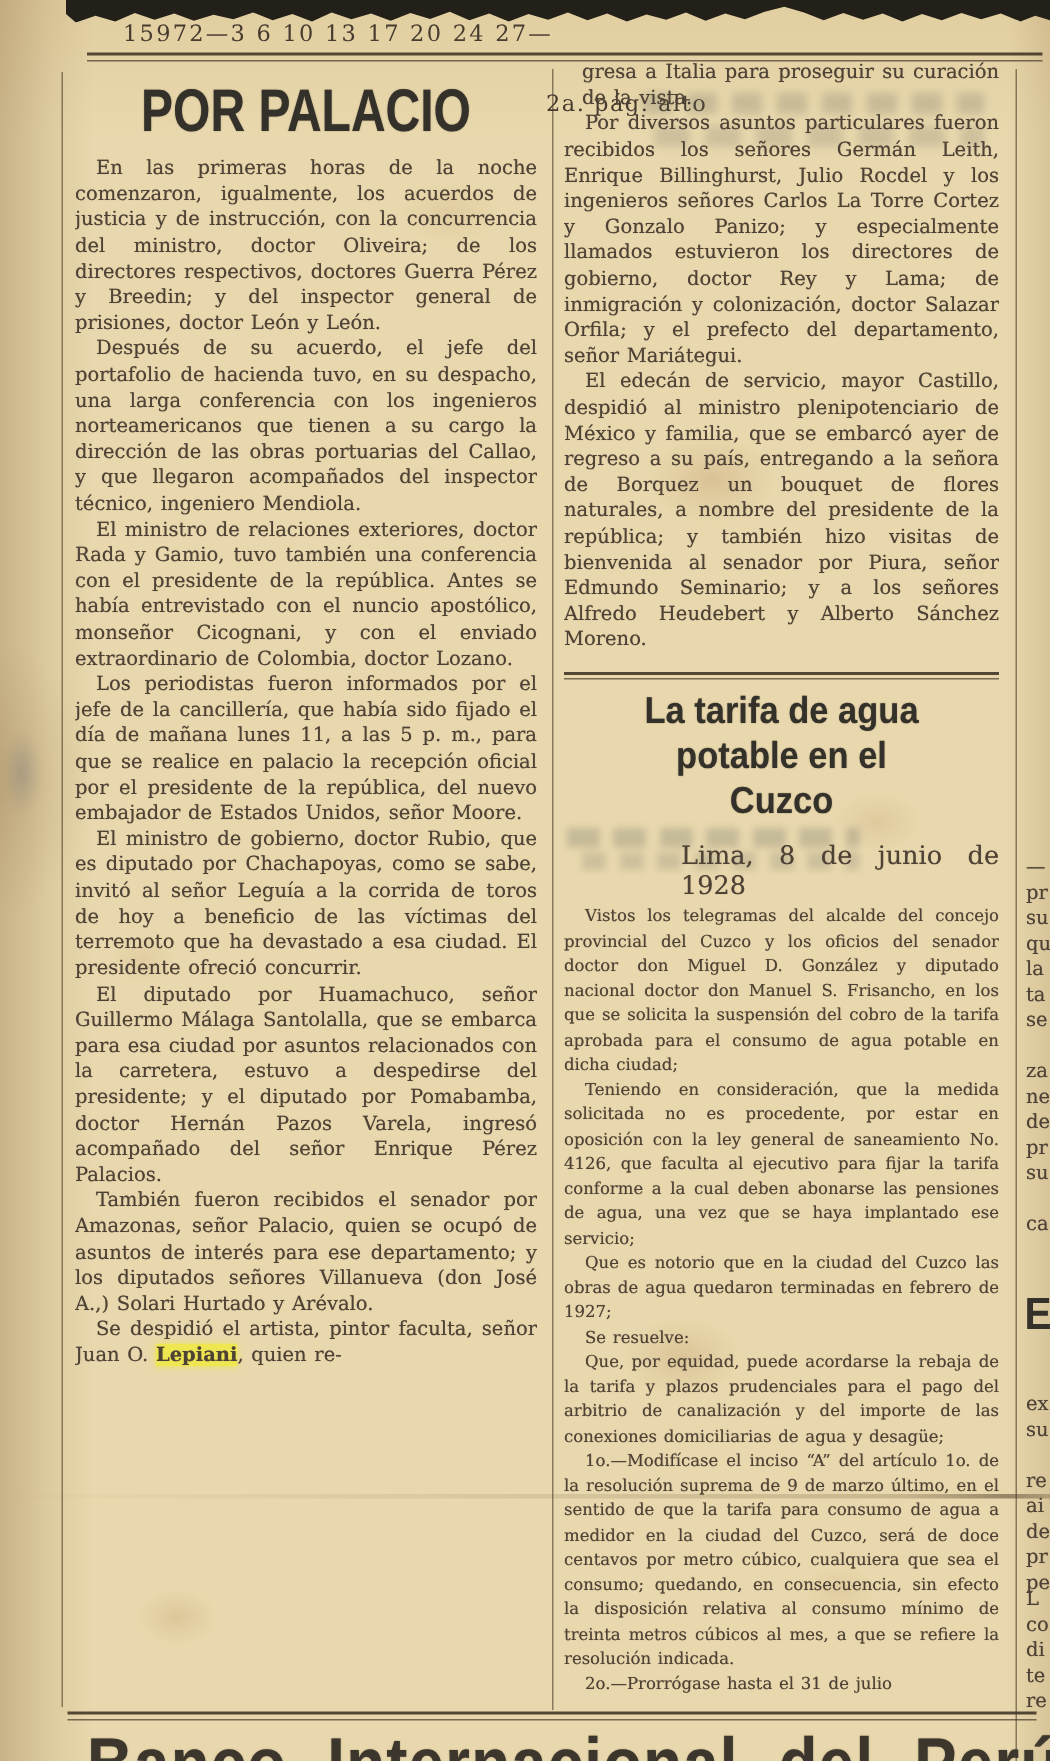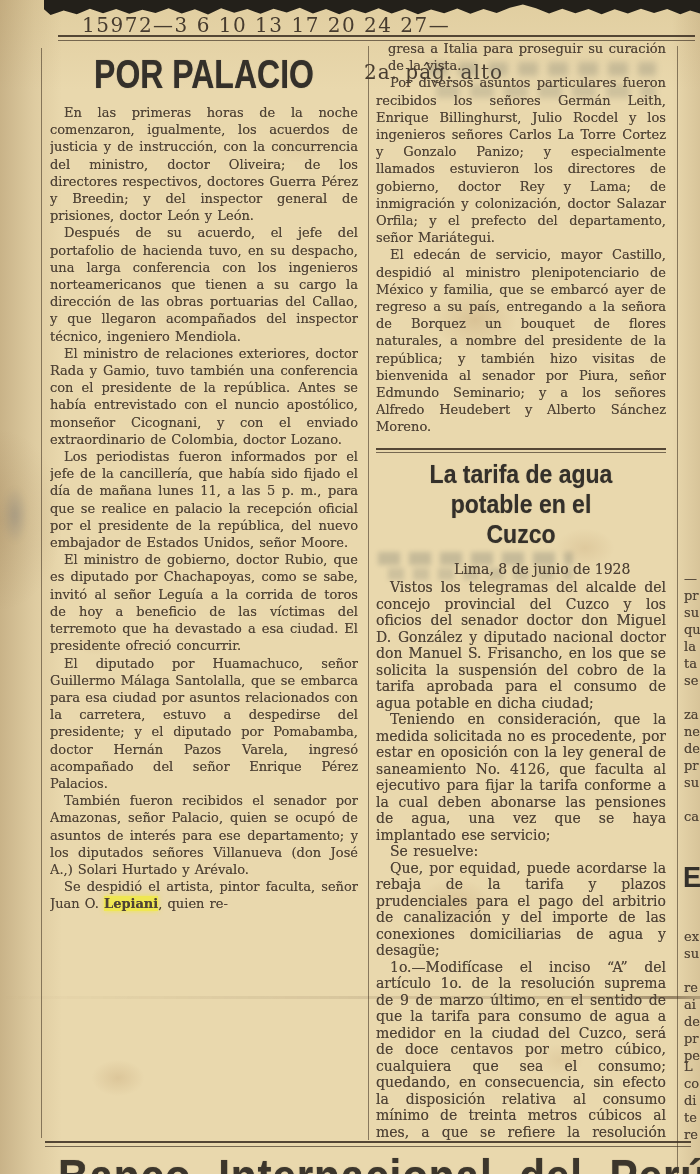--- a/index.html
+++ b/index.html
@@ -17,44 +17,44 @@
       radial-gradient(90px 130px at 0px 520px, rgba(120,85,45,.16), transparent 70%),
       linear-gradient(90deg, rgba(125,92,50,.30) 0, rgba(125,92,50,.10) 34px, rgba(0,0,0,0) 62px),
       linear-gradient(270deg, rgba(125,92,50,.16) 0, rgba(0,0,0,0) 28px),
       linear-gradient(180deg, rgba(205,182,130,.30), rgba(0,0,0,0) 90px),
       #e9d8ad;
   }
   .torn{
     position:absolute;left:44px;top:0;width:656px;height:15px;background:#23201a;
     clip-path:polygon(0 0,100% 0,100% 90%,98.5% 70%,97% 95%,95% 60%,93% 86%,91% 58%,89% 90%,87% 62%,85% 95%,83% 60%,81% 88%,79% 58%,77% 90%,75% 55%,73% 30%,71% 52%,69% 86%,67% 60%,65% 92%,63% 56%,61% 88%,59% 64%,57% 95%,55% 60%,53% 90%,51% 55%,49% 88%,47% 62%,45% 95%,43% 60%,41% 90%,39% 52%,37% 84%,35% 58%,33% 92%,31% 60%,29% 85%,27% 55%,25% 96%,23% 62%,21% 90%,19% 55%,17% 86%,15% 65%,13% 92%,11% 60%,9% 88%,7% 58%,5% 95%,3% 70%,1% 100%,0 62%);
   }
-  .mast{position:absolute;top:13px;left:0;width:100%;height:22px;font-size:20px;color:#473c2f;}
+  .mast{position:absolute;top:13px;left:0;width:100%;height:22px;font-size:15px;color:#473c2f;}
   .issue{position:absolute;left:82px;letter-spacing:1.5px;white-space:nowrap;}
   .plabel{position:absolute;left:364px;letter-spacing:1px;white-space:nowrap;margin-top:47px;}
   .hrule{border-top:2.6px solid rgba(64,51,37,.88);border-bottom:1.2px solid rgba(64,51,37,.68);height:2.6px;}
   .rule-top{position:absolute;top:35px;left:58px;width:637px;}
   .rule-bottom{position:absolute;top:1141px;left:45px;width:646px;}
   .vrule{position:absolute;width:1.4px;background:rgba(76,61,44,.62);}
   .vleft{left:41px;top:48px;height:1090px;}
   .vmid{left:368px;top:46px;height:1094px;}
   .vright{left:677px;top:46px;height:1128px;}
   .col{position:absolute;text-align:justify;}
   .col-left{left:50px;top:46px;width:308px;height:1094px;overflow:hidden;}
   .col-right{left:376px;top:40px;width:290px;height:1102px;overflow:hidden;}
   .bp{margin:0;font-size:13px;line-height:17.2px;text-indent:14px;word-spacing:1px;
       text-shadow:0 0 .5px rgba(62,48,32,.55);}
   .noind{text-indent:0;margin-left:12px;}
   h1{margin:8px 0 10px;text-align:center;font:700 40px/40px "Liberation Sans",sans-serif;
      transform:scaleX(.8);color:#34302a;letter-spacing:0;text-shadow:0 0 1px rgba(40,35,28,.5);}
   h2{margin:6px 0 0;text-align:center;font:700 25px/30px "Liberation Sans",sans-serif;
      transform:scaleX(.92);color:#34302a;white-space:pre-line;text-shadow:0 0 1px rgba(40,35,28,.45);}
   .rule-mid{margin:12px 0 4px -2px;width:292px;}
-  .dateline{margin:12px 0 2px;padding-left:78px;font-size:14px;text-indent:0;
+  .dateline{margin:12px 0 2px;padding-left:78px;font-size:17px;text-indent:0;
             text-shadow:0 0 .5px rgba(62,48,32,.55);}
-  .art2 .bp{font-size:14px;line-height:16.5px;}
+  .art2 .bp{font-size:11px;line-height:16.5px;}
   .hl{background:rgba(240,233,72,.9);box-shadow:0 0 5px rgba(240,233,72,.85);font-weight:bold;}
   .edge{position:absolute;left:683px;top:0;width:17px;height:1174px;font-size:13px;
         line-height:17px;color:#4e4236;}
   .eseg{position:absolute;left:1px;white-space:pre-line;text-shadow:0 0 .5px rgba(62,48,32,.5);}
   .s1{top:570px;} .s2{top:928px;} .s3{top:1058px;}
   .ebig{position:absolute;left:0;top:862px;font:700 30px/30px "Liberation Sans",sans-serif;
         transform:scaleX(.9);transform-origin:left top;color:#34302a;}
   .banner{position:absolute;top:1153px;left:58px;width:640px;
           font:700 48px/48px "Liberation Sans",sans-serif;transform:scaleX(.88);
           transform-origin:left top;color:#3c362c;white-space:nowrap;word-spacing:16px;
@@ -111,20 +111,21 @@
     <p class="bp noind">gresa a Italia para proseguir su curación de la vista.</p>
     <p class="bp">Por diversos asuntos particulares fueron recibidos los señores Germán Leith, Enrique Billinghurst, Julio Rocdel y los ingenieros señores Carlos La Torre Cortez y Gonzalo Panizo; y especialmente llamados estuvieron los directores de gobierno, doctor Rey y Lama; de inmigración y colonización, doctor Salazar Orfila; y el prefecto del departamento, señor Mariátegui.</p>
     <p class="bp">El edecán de servicio, mayor Castillo, despidió al ministro plenipotenciario de México y familia, que se embarcó ayer de regreso a su país, entregando a la señora de Borquez un bouquet de flores naturales, a nombre del presidente de la república; y también hizo visitas de bienvenida al senador por Piura, señor Edmundo Seminario; y a los señores Alfredo Heudebert y Alberto Sánchez Moreno.</p>
     <div class="hrule rule-mid"></div>
     <h2>La tarifa de agua potable en el
 Cuzco</h2>
     <p class="dateline">Lima, 8 de junio de 1928</p>
     <div class="art2">
       <p class="bp">Vistos los telegramas del alcalde del concejo provincial del Cuzco y los oficios del senador doctor don Miguel D. González y diputado nacional doctor don Manuel S. Frisancho, en los que se solicita la suspensión del cobro de la tarifa aprobada para el consumo de agua potable en dicha ciudad;</p>
       <p class="bp">Teniendo en consideración, que la medida solicitada no es procedente, por estar en oposición con la ley general de saneamiento No. 4126, que faculta al ejecutivo para fijar la tarifa conforme a la cual deben abonarse las pensiones de agua, una vez que se haya implantado ese servicio;</p>
+      <p class="bp">Que es notorio que en la ciudad del Cuzco las obras de agua quedaron terminadas en febrero de 1927;</p>
       <p class="bp">Se resuelve:</p>
       <p class="bp">Que, por equidad, puede acordarse la rebaja de la tarifa y plazos prudenciales para el pago del arbitrio de canalización y del importe de las conexiones domiciliarias de agua y desagüe;</p>
       <p class="bp">1o.—Modifícase el inciso “A” del artículo 1o. de la resolución suprema de 9 de marzo último, en el sentido de que la tarifa para consumo de agua a medidor en la ciudad del Cuzco, será de doce centavos por metro cúbico, cualquiera que sea el consumo; quedando, en consecuencia, sin efecto la disposición relativa al consumo mínimo de treinta metros cúbicos al mes, a que se refiere la resolución indicada.</p>
       <p class="bp">2o.—Prorrógase hasta el 31 de julio</p>
     </div>
   </div>
 
   <div class="edge">
     <div class="eseg s1">—
 pr

